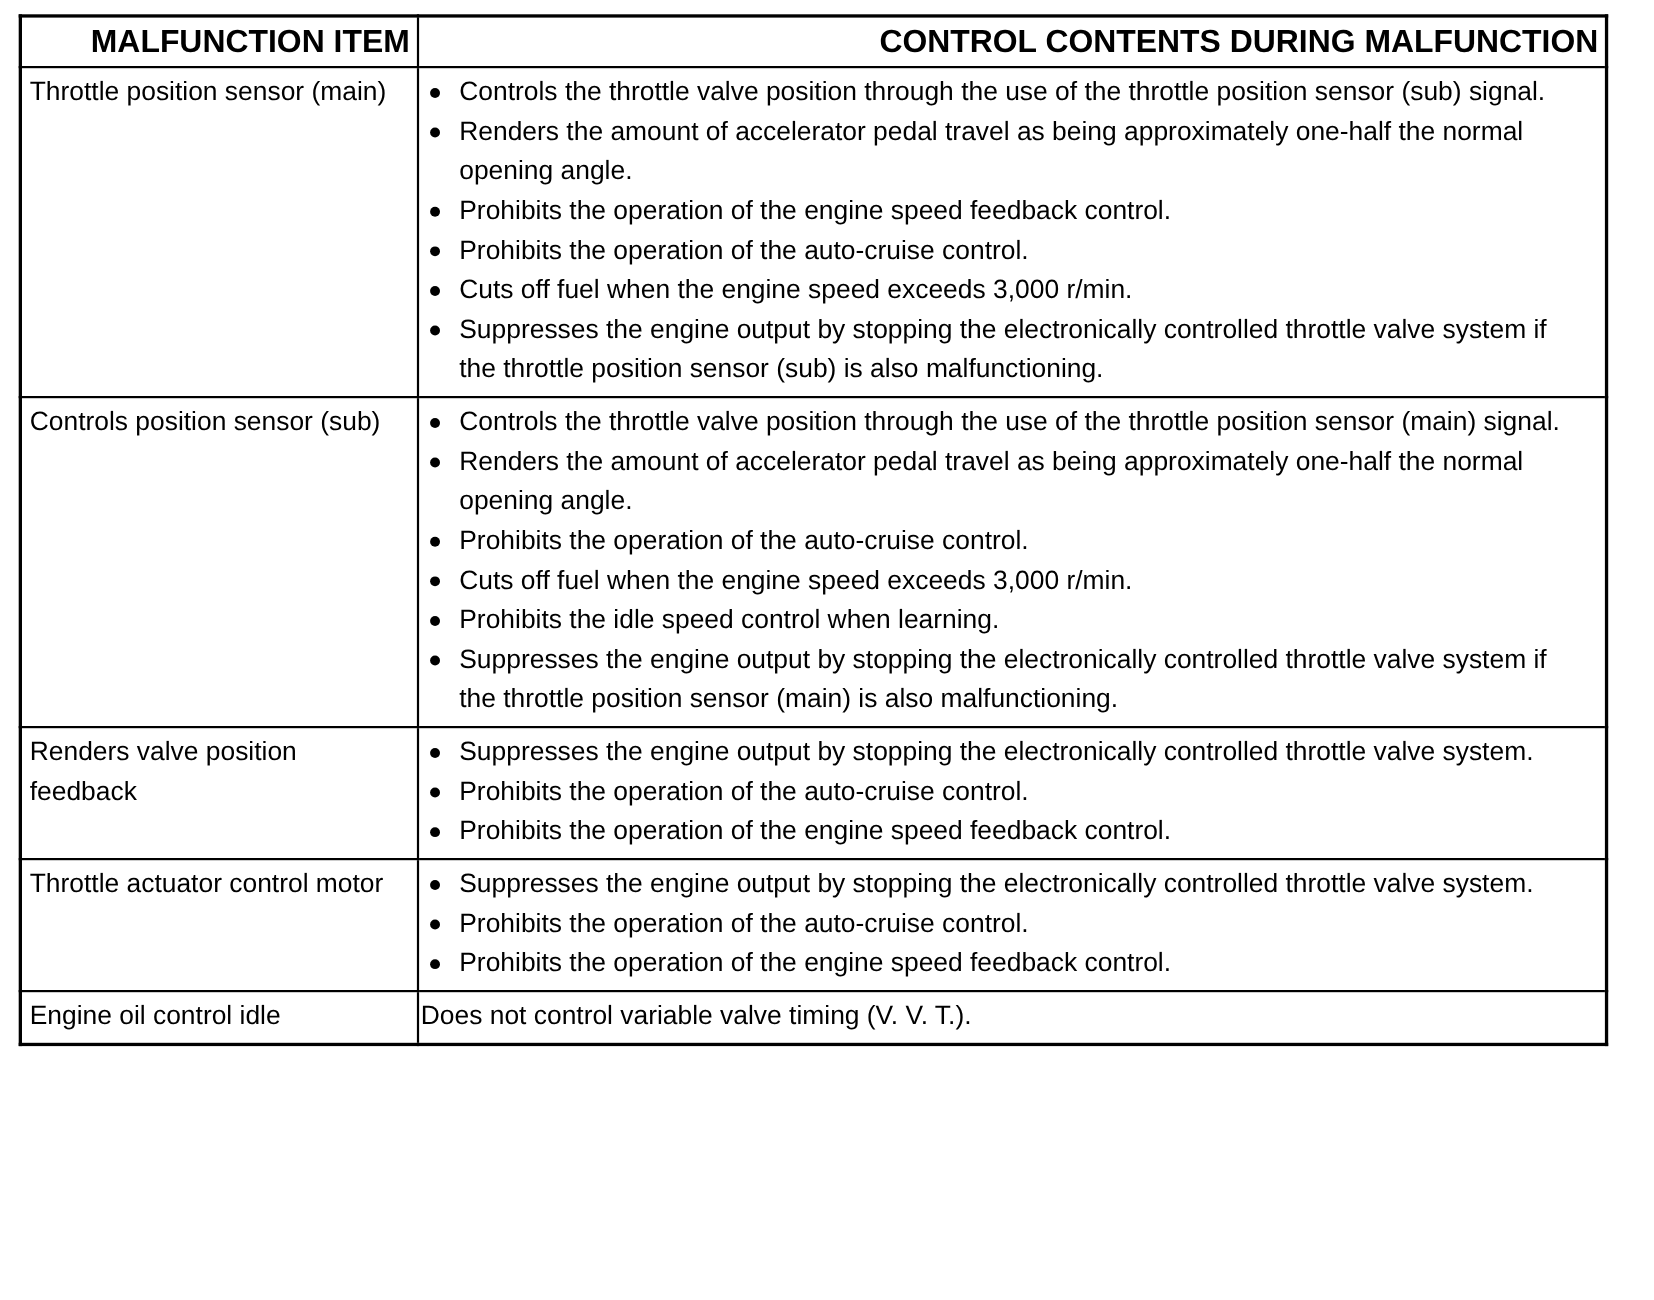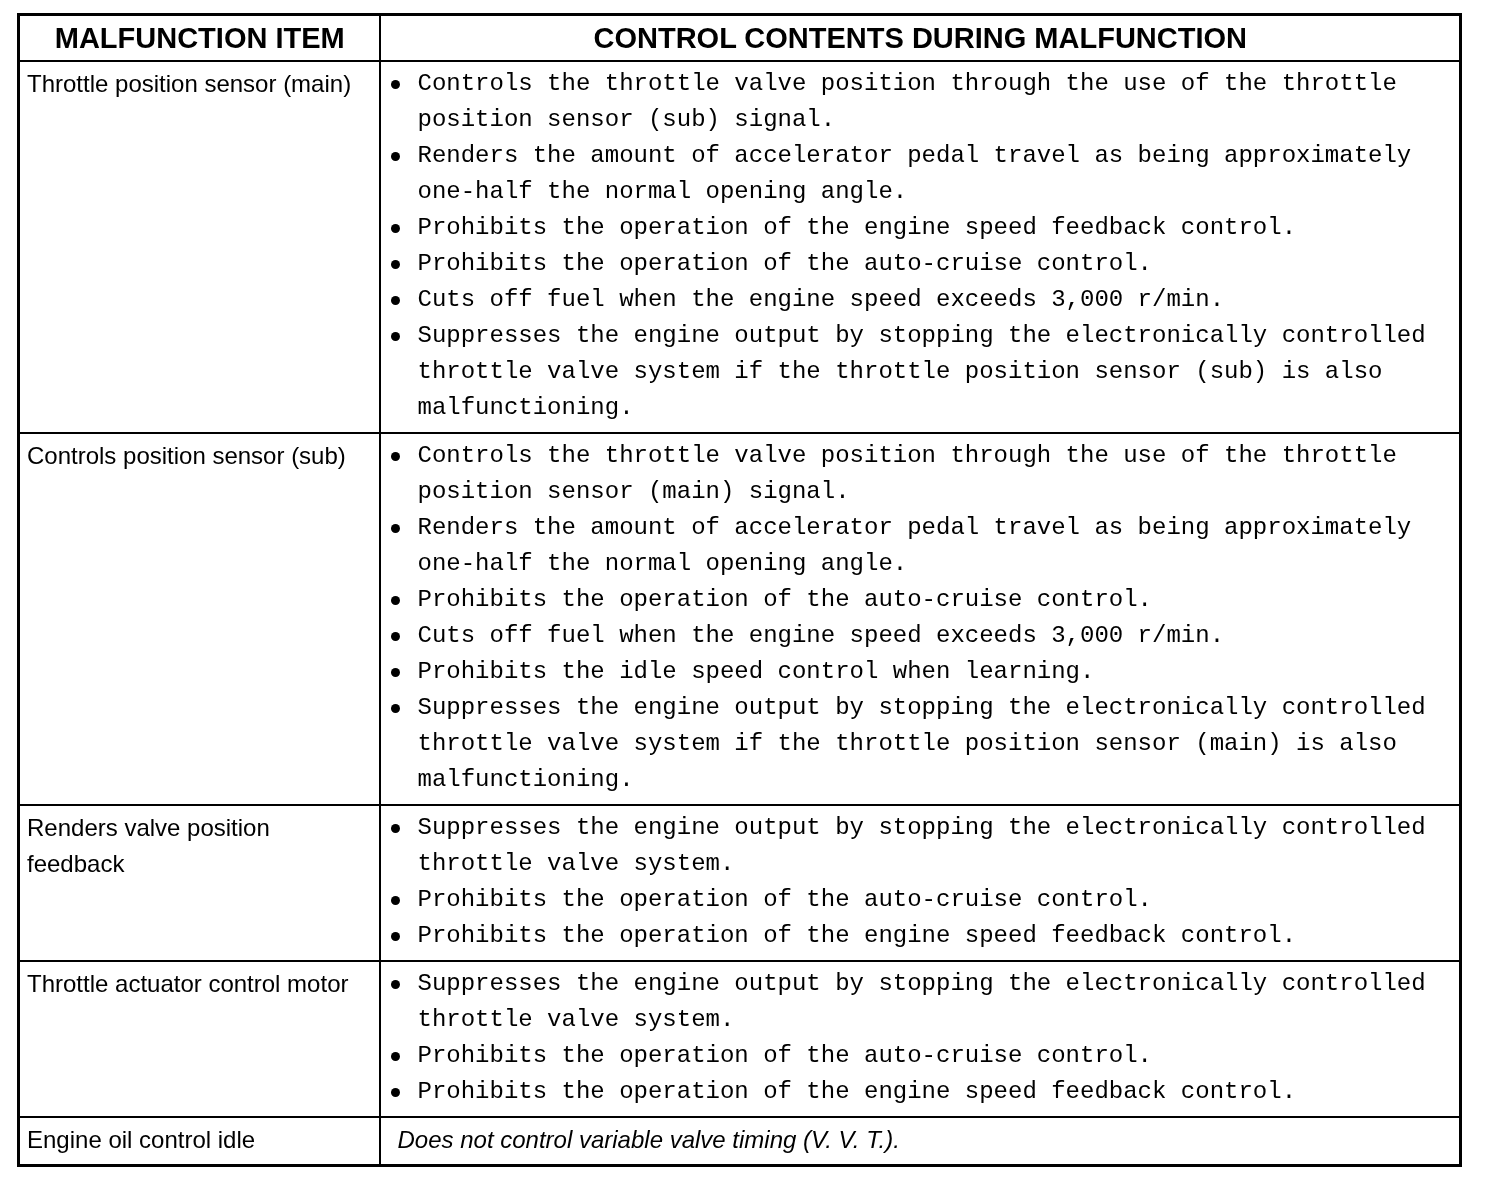--- a/index.html
+++ b/index.html
@@ -27,53 +27,51 @@
   }
   col.col-item    { width: 361px; }
   col.col-content { width: 1081px; }
   th, td {
     border: 2px solid #000000;
   }
   th {
     font-size: 29px;
     line-height: 36px;
     font-weight: bold;
-    text-align: center;
+    text-align: right;
     vertical-align: middle;
     padding: 4px 6px 4px 7px;
     height: 46px;
     white-space: nowrap;
     overflow: hidden;
     margin-left: 36px;
   }
   td {
     font-size: 24px;
     line-height: 36px;
     vertical-align: top;
   }
   td.item-cell {
     padding: 4px 8px 6px 7px;
   }
   td.content-cell {
     padding: 4px 0 6px 0;
   }
   td.plain-cell {
-    padding: 4px 8px 6px 17px;
-    font-style: italic;
+    padding: 4px 8px 6px 2px;
   }
   ul.bullets {
     margin: 0;
     padding: 0;
     list-style: none;
   }
   ul.bullets li {
     position: relative;
     padding-left: 37px;
     padding-right: 29px;
-    font-family: Liberation Mono, monospace;
   }
   .dot {
     position: absolute;
     left: 10px;
     top: 14px;
     width: 9px;
     height: 9px;
     background: #000000;
     border-radius: 50%;
   }

